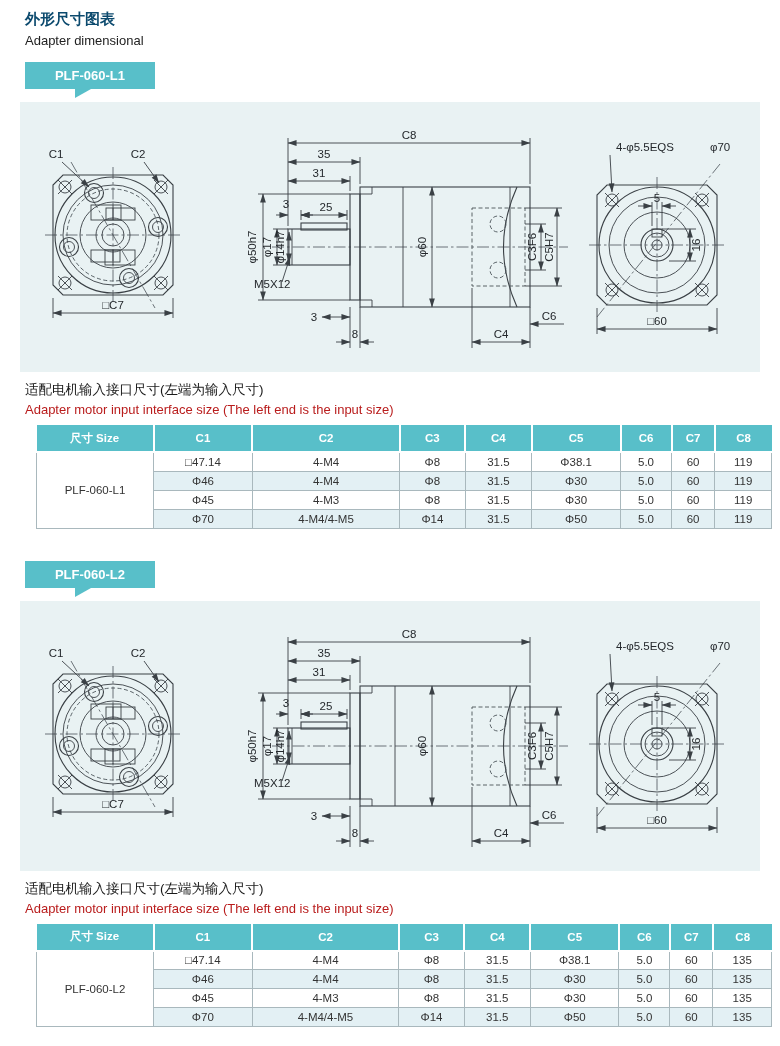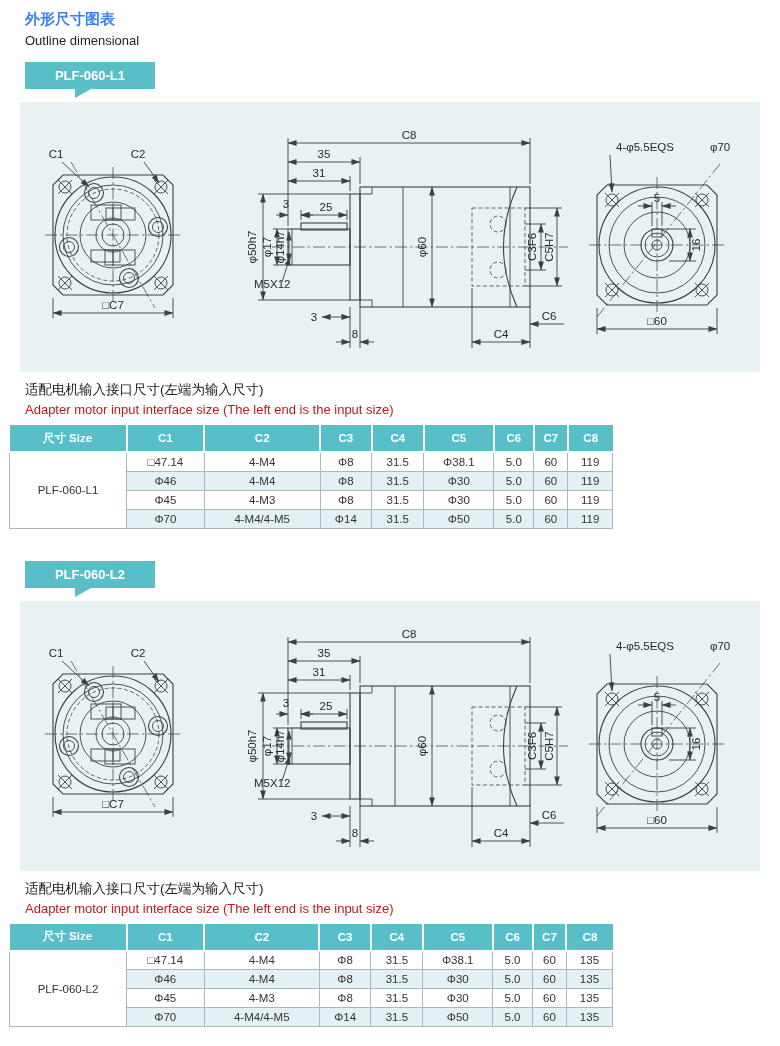--- a/index.html
+++ b/index.html
@@ -1,36 +1,36 @@
 <!DOCTYPE html>
 <html><head>
 <meta charset="utf-8">
 <style>
   * { box-sizing: border-box; }
   html,body { margin:0; padding:0; }
   body {
     width:780px; height:1046px; overflow:hidden; background:#ffffff;
     font-family:"Liberation Sans","DejaVu Sans",sans-serif; color:#222;
   }
-  .title-zh { font-size:15px; font-weight:bold; margin:10px 0 4px 25px; color:#3b82f6; }
+  .title-zh { font-size:15px; font-weight:bold; margin:10px 0 4px 25px; color:#0c4a6e; }
   .title-en { font-size:13px; margin:0 0 0 25px; color:#222; }
   .badge {
     position:relative; display:inline-block; margin:14px 0 0 25px;
     width:130px; height:27px; line-height:27px; text-align:center;
     background:#58bfc9; color:#fff; font-size:13px; font-weight:bold;
   }
   .badge::after {
     content:""; position:absolute; top:100%; left:50px; width:0; height:0;
     border-top:9px solid #58bfc9; border-right:16px solid transparent;
   }
   .panel { width:740px; height:270px; margin:13px 0 0 20px; background:#e9f2f3; }
   .panel svg { display:block; }
   .cap-zh { font-size:13.5px; margin:9px 5px 0 25px; color:#1a1a1a; }
   .cap-en { font-size:13px; margin:3px 0 0 25px; color:#b91c1c; }
-  table.spec { width:604px; margin:8px 0 0 9px; border-collapse:collapse; font-size:11.5px;padding-left:20px; }
+  table.spec { width:736px; margin:8px 0 0 36px; border-collapse:collapse; font-size:11.5px;padding-left:20px; }
   table.spec th {
     background:#58bfc9; color:#fff; font-weight:bold; height:27px;
     border-right:2px solid #fff; border-bottom:2px solid #fff; padding:0;
   }
   table.spec th:last-child { border-right:none; }
   table.spec th.size-col { width:117px; }
   table.spec td {
     text-align:center; height:19px; padding:0 2px; color:#333;
     border:1px solid #a9b8bd; background:#fff;
   }
@@ -43,21 +43,21 @@
   .cl  { stroke:#4a5258; stroke-width:0.8; fill:none; stroke-dasharray:12 3 2.5 3; }
   .dd  { stroke:#4a5258; stroke-width:0.9; fill:none; stroke-dasharray:4 2.5; }
   .dt  { font-size:11.5px; fill:#24282c; }
 </style>
 </head>
 <body>
 
 
 
 <div class="title-zh">外形尺寸图表</div>
-<div class="title-en">Outline dimensional</div>
+<div class="title-en">Adapter dimensional</div>
 
 
 <div class="badge">PLF-060-L1</div>
 
 <div class="panel">
 <svg width="740" height="270" viewBox="0 0 740 270">
   <defs>
     <marker id="ar1" viewBox="0 0 10 8" markerWidth="11" markerHeight="8" refX="9.5" refY="4" orient="auto-start-reverse">
       <path d="M0,0.8 L10,4 L0,7.2 Z" fill="#3a4045"></path>
     </marker>

